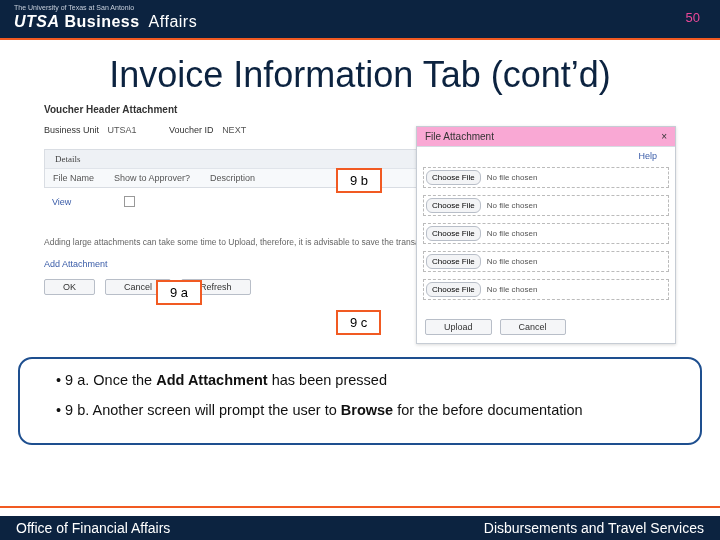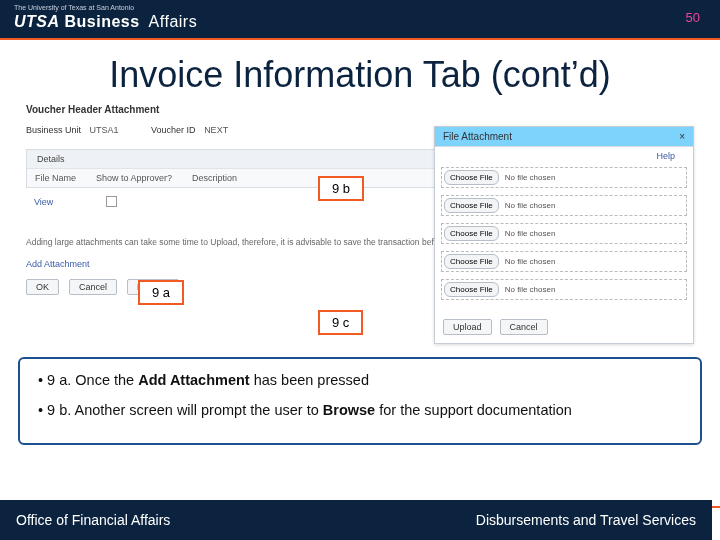--- a/index.html
+++ b/index.html
@@ -8,67 +8,67 @@
   .topbar { background: #0c2340; height: 38px; display: flex; align-items: center; padding: 0 14px; color: #fff; position: relative; }
   .topbar .univ { font-size: 7px; color: #c7d0dc; position: absolute; top: 4px; left: 14px; }
   .topbar .logo { font-size: 16px; font-weight: bold; letter-spacing: 0.5px; margin-top: 6px; }
   .topbar .logo .utsa-u { font-weight: 900; font-style: italic; }
   .topbar .logo .affairs { font-weight: 400; margin-left: 4px; }
   .topbar .pagenum { position: absolute; right: 20px; top: 10px; color: #ec4899; font-size: 13px; }
   .orange-rule { height: 2px; background: #f15a22; }
 
   .slide-title { font-size: 36px; color: #0c2340; text-align: center; margin: 14px 0 8px; font-weight: 400; }
 
-  .screenshot-area { position: relative; margin: 0 26px; height: 245px; background: #fff; }
+  .screenshot-area { position: relative; margin: 0 44px; height: 245px; background: #fff; }
 
   .vha-header { font-size: 10px; font-weight: bold; color: #333; filter: blur(0.3px); }
   .vha-row { margin-top: 10px; font-size: 9px; color: #333; }
   .vha-row .label { display: inline-block; margin-right: 6px; }
   .vha-row .val { display: inline-block; margin-right: 30px; color: #555; }
 
   .details-bar { margin-top: 14px; background: #eef1f5; border: 1px solid #d9dde3; font-size: 9px; }
   .details-bar .tabs { display: flex; align-items: center; height: 18px; }
-  .details-bar .tabs .tab { padding: 0 10px; color: #444; }
+  .details-bar .tabs .tab { padding: 0 10px; color: #444; font-family: Liberation Serif, serif; }
   .details-bar .cols { display: flex; padding: 4px 8px; background: #f7f9fb; border-top: 1px solid #e0e4ea; }
   .details-bar .cols span { margin-right: 20px; color: #555; }
   .details-bar .right-tools { margin-left: auto; display: flex; align-items: center; gap: 8px; color: #3a5ca8; font-size: 8px; }
   .icon-box { width: 11px; height: 11px; border: 1px solid #aab2bf; background: #fff; display: inline-block; }
 
   .detail-row { display: flex; align-items: center; font-size: 9px; color: #3a5ca8; margin-top: 6px; padding: 2px 8px; gap: 23px; }
   .detail-row .view { margin-right: 30px; }
   .detail-row .chk { width: 11px; height: 11px; border: 1px solid #999; background: #fff; }
 
   .note-text { font-size: 8.5px; color: #666; margin-top: 28px; filter: blur(0.3px); }
 
   .bottom-links { margin-top: 12px; font-size: 9px; }
   .bottom-links a { color: #3a5ca8; margin-right: 18px; text-decoration: none; }
   .ok-row { margin-top: 10px; display: flex; gap: 10px; }
-  .gbtn { font-size: 9px; padding: 2px 9px; border: 1px solid #b8bec8; background: #f5f6f8; border-radius: 2px; color: #333; }
+  .gbtn { font-size: 9px; padding: 2px 18px; border: 1px solid #b8bec8; background: #f5f6f8; border-radius: 2px; color: #333; }
 
   
   .modal { position: absolute; right: 0; top: 22px; width: 260px; background: #fff; border: 1px solid #c6ccd4; box-shadow: 0 1px 3px rgba(0,0,0,0.15); }
-  .modal-hdr { background: #7dd3fc; border-bottom: 1px solid #d6dbe2; padding: 4px 8px; font-size: 10px; color: #333; display: flex; justify-content: space-between; }
+  .modal-hdr { background: #f9a8d4; border-bottom: 1px solid #d6dbe2; padding: 4px 8px; font-size: 10px; color: #333; display: flex; justify-content: space-between; }
   .modal-help { text-align: right; padding: 4px 18px 0; font-size: 9px; color: #3a5ca8; }
   .file-rows { padding: 6px 6px 8px; }
   .file-row { display: flex; align-items: center; gap: 6px; margin-bottom: 7px; border: 1px dashed #bbb; padding: 2px; }
   .file-row .choose { font-size: 8px; padding: 2px 5px; border: 1px solid #b8bec8; background: #f3f4f6; border-radius: 6px; }
   .file-row .nofile { font-size: 8px; color: #555; }
   .modal-actions { padding: 4px 8px 8px; display: flex; gap: 8px; }
 
   
   .callout { position: absolute; background: #fff; border: 2.5px solid #f15a22; color: #000; font-size: 13px; padding: 3px 12px; font-weight: 400; }
 
   
-  .instr-box { margin: 8px 18px 0; border: 2px solid #1e4f8f; border-radius: 6px; padding: 12px 18px; background: #fff; }
+  .instr-box { margin: 8px 18px 0; border: 2px solid #1e4f8f; border-radius: 14px; padding: 12px 36px; background: #fff; }
   .instr-box ul { list-style: none; }
   .instr-box li { font-size: 14.5px; color: #111; margin-bottom: 12px; line-height: 1.25; }
   .instr-box li::before { content: "• "; }
   .instr-box b { font-weight: bold; }
 
-  .footer { position: absolute; bottom: 0; left: 0; right: 8px; background: #0c2340; color: #fff; height: 40px; display: flex; align-items: center; justify-content: space-between; padding: 0 16px; font-size: 14px; }
+  .footer { position: absolute; bottom: 0; left: 0; right: 0; background: #0c2340; color: #fff; height: 24px; display: flex; align-items: center; justify-content: space-between; padding: 0 16px; font-size: 14px; }
   .footer-rule { position: absolute; bottom: 32px; left: 0; right: 0; height: 2px; background: #f15a22; }
 </style>
 </head>
 <body>
 
 <div class="topbar">
   <div class="univ">The University of Texas at San Antonio</div>
   <div class="logo">
     <span class="utsa-u">UTSA</span>
     <span>Business</span>
@@ -151,32 +151,32 @@
         <button class="choose">Choose File</button>
         <span class="nofile">No file chosen</span>
       </div>
     </div>
     <div class="modal-actions">
       <button class="gbtn">Upload</button>
       <button class="gbtn">Cancel</button>
     </div>
   </div>
 
-  <div class="callout" style="left:292px; top:72px;">9 b</div>
+  <div class="callout" style="left:292px; top:64px;">9 b</div>
   <div class="callout" style="left:112px; top:176px;">9 a</div>
   <div class="callout" style="left:292px; top:206px;">9 c</div>
 </div>
 
 <div class="instr-box">
   <ul>
     <li>
       <span>9 a. Once the </span><b>Add Attachment</b><span> has been pressed</span>
     </li>
     <li>
-      <span>9 b. Another screen will prompt the user to </span><b>Browse</b><span> for the support documentation</span>
+      <span>9 b. Another screen will prompt the user to </span><b>Browse</b><span> for the before documentation</span>
     </li>
   </ul>
 </div>
 
 <div class="footer-rule"></div>
 <div class="footer">
   <span>Office of Financial Affairs</span>
   <span>Disbursements and Travel Services</span>
 </div>
 

